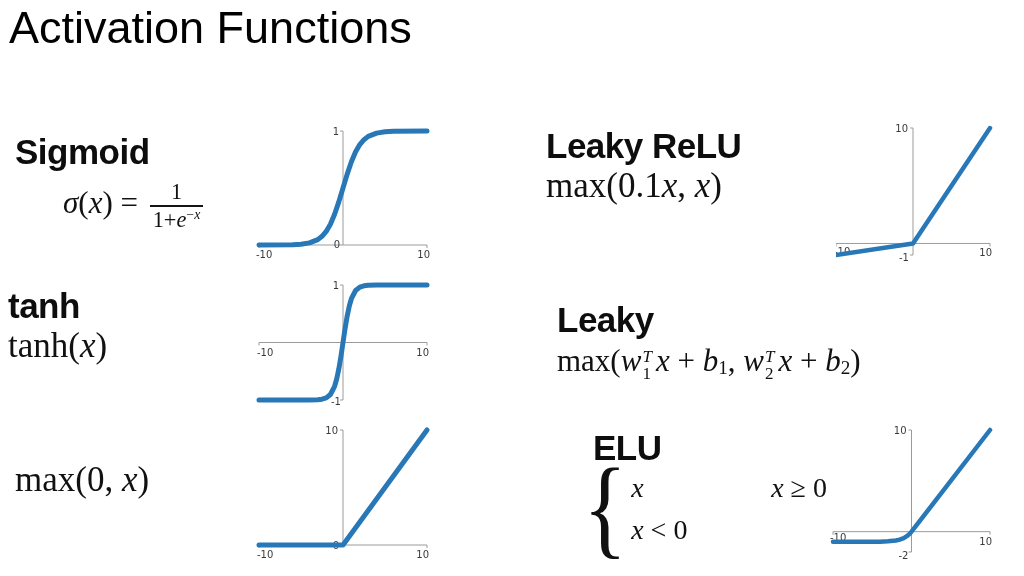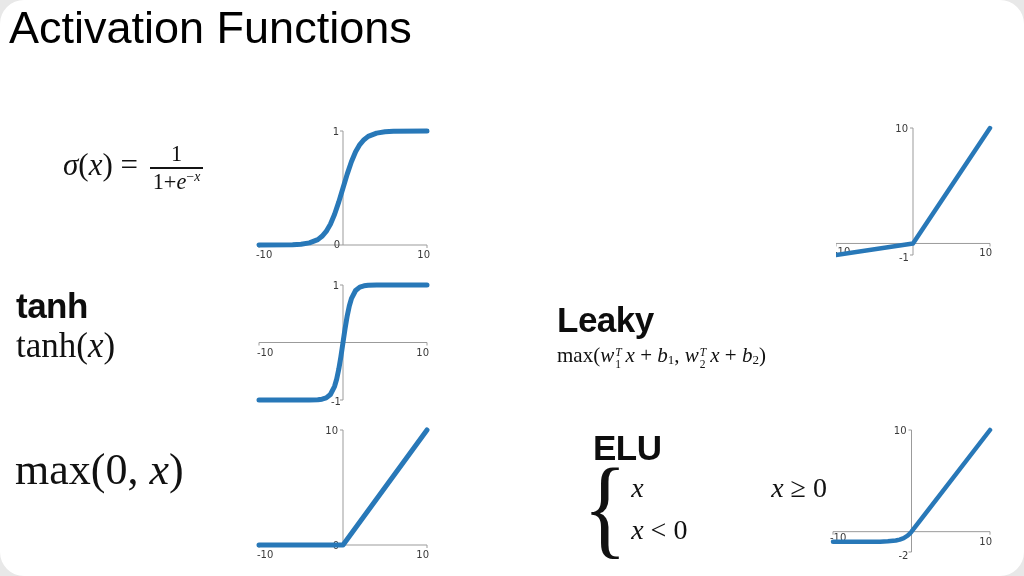--- a/index.html
+++ b/index.html
@@ -1,39 +1,39 @@
 <!DOCTYPE html>
 <html><head>
 <meta charset="utf-8">
 <style>
   html,body{margin:0;padding:0;background:#e8e8e8;}
   .slide{
     position:relative;width:1024px;height:576px;background:#ffffff;
-    font-family:"Liberation Sans",sans-serif;overflow:hidden;color:#111;border-radius:24px;
+    font-family:"Liberation Sans",sans-serif;overflow:hidden;color:#111;
   }
   .title{
     position:absolute;left:9px;top:3px;margin:0;
     font-size:45px;font-weight:400;letter-spacing:0;color:#000;line-height:1.1;
   }
   .fn{position:absolute;}
   .fn h2{margin:0;font-size:35px;font-weight:700;color:#0d0d0d;letter-spacing:-0.5px;line-height:1.08;}
   .formula{
     font-family:"Liberation Serif",serif;color:#111;white-space:nowrap;
     margin-top:4px;line-height:1.1;
   }
   #blk-sigmoid{left:15px;top:133px;}
   #blk-sigmoid .formula{font-size:31px;margin-top:9px;margin-left:48px;}
-  #blk-tanh{left:16px;top:287px;}
+  #blk-tanh{left:8px;top:287px;}
   #blk-tanh .formula{font-size:35px;margin-top:2px;text-align:center;}
   #blk-relu{left:15px;top:443px;}
-  #blk-relu .formula{font-size:44px;margin-top:3px;}
+  #blk-relu .formula{font-size:35px;margin-top:18px;}
   #blk-leaky{left:546px;top:127px;}
   #blk-leaky .formula{font-size:35px;margin-top:2px;}
   #blk-maxout{left:557px;top:301px;}
-  #blk-maxout .formula{font-size:21px;margin-top:5px;}
+  #blk-maxout .formula{font-size:31px;margin-top:5px;}
   #blk-elu{left:593px;top:429px;}
 
   
   .rm{font-style:normal;}
   .it{font-style:italic;}
   .sup{font-size:0.62em;vertical-align:0.55em;}
   .sub{font-size:0.62em;vertical-align:-0.18em;}
   .ss{display:inline-block;vertical-align:-0.5em;font-size:0.55em;line-height:1.02;margin:0 4px 0 1px;text-align:left;}
   .ss .up{display:block;font-style:italic;}
   .ss .dn{display:block;font-style:normal;}
@@ -59,32 +59,37 @@
   #plot-elu{left:830px;top:415px;width:164px;height:158px;}
 </style>
 </head>
 <body>
 
 <div class="slide">
 
   <h1 class="title">Activation Functions</h1>
 
   <section class="fn" id="blk-sigmoid">
+    <h2>Sigmoid</h2>
     <div class="formula"><span class="it">σ</span><span class="rm">(</span><span class="it">x</span><span class="rm">) = </span><span class="frac"><span class="num"><span class="rm">1</span></span><span class="den"><span class="rm">1+</span><span class="it">e</span><span class="sup"><span class="rm">−</span><span class="it">x</span></span></span></span></div>
   </section>
 
   <section class="fn" id="blk-tanh">
     <h2>tanh</h2>
     <div class="formula"><span class="rm">tanh(</span><span class="it">x</span><span class="rm">)</span></div>
   </section>
 
   <section class="fn" id="blk-relu">
     <div class="formula"><span class="rm">max(0, </span><span class="it">x</span><span class="rm">)</span></div>
   </section>
 
+  <section class="fn" id="blk-leaky">
+    <h2>Leaky ReLU</h2>
+    <div class="formula"><span class="rm">max(0.1</span><span class="it">x</span><span class="rm">, </span><span class="it">x</span><span class="rm">)</span></div>
+  </section>
 
   <section class="fn" id="blk-maxout">
     <h2>Leaky</h2>
     <div class="formula"><span class="rm">max(</span><span class="it">w</span><span class="ss"><span class="up">T</span><span class="dn">1</span></span><span class="it">x</span><span class="rm"> + </span><span class="it">b</span><span class="sub"><span class="rm">1</span></span><span class="rm">, </span><span class="it">w</span><span class="ss"><span class="up">T</span><span class="dn">2</span></span><span class="it">x</span><span class="rm"> + </span><span class="it">b</span><span class="sub"><span class="rm">2</span></span><span class="rm">)</span></div>
   </section>
 
   <section class="fn" id="blk-elu">
     <h2>ELU</h2>
     <div class="cases">
       <span class="brace">{</span>

